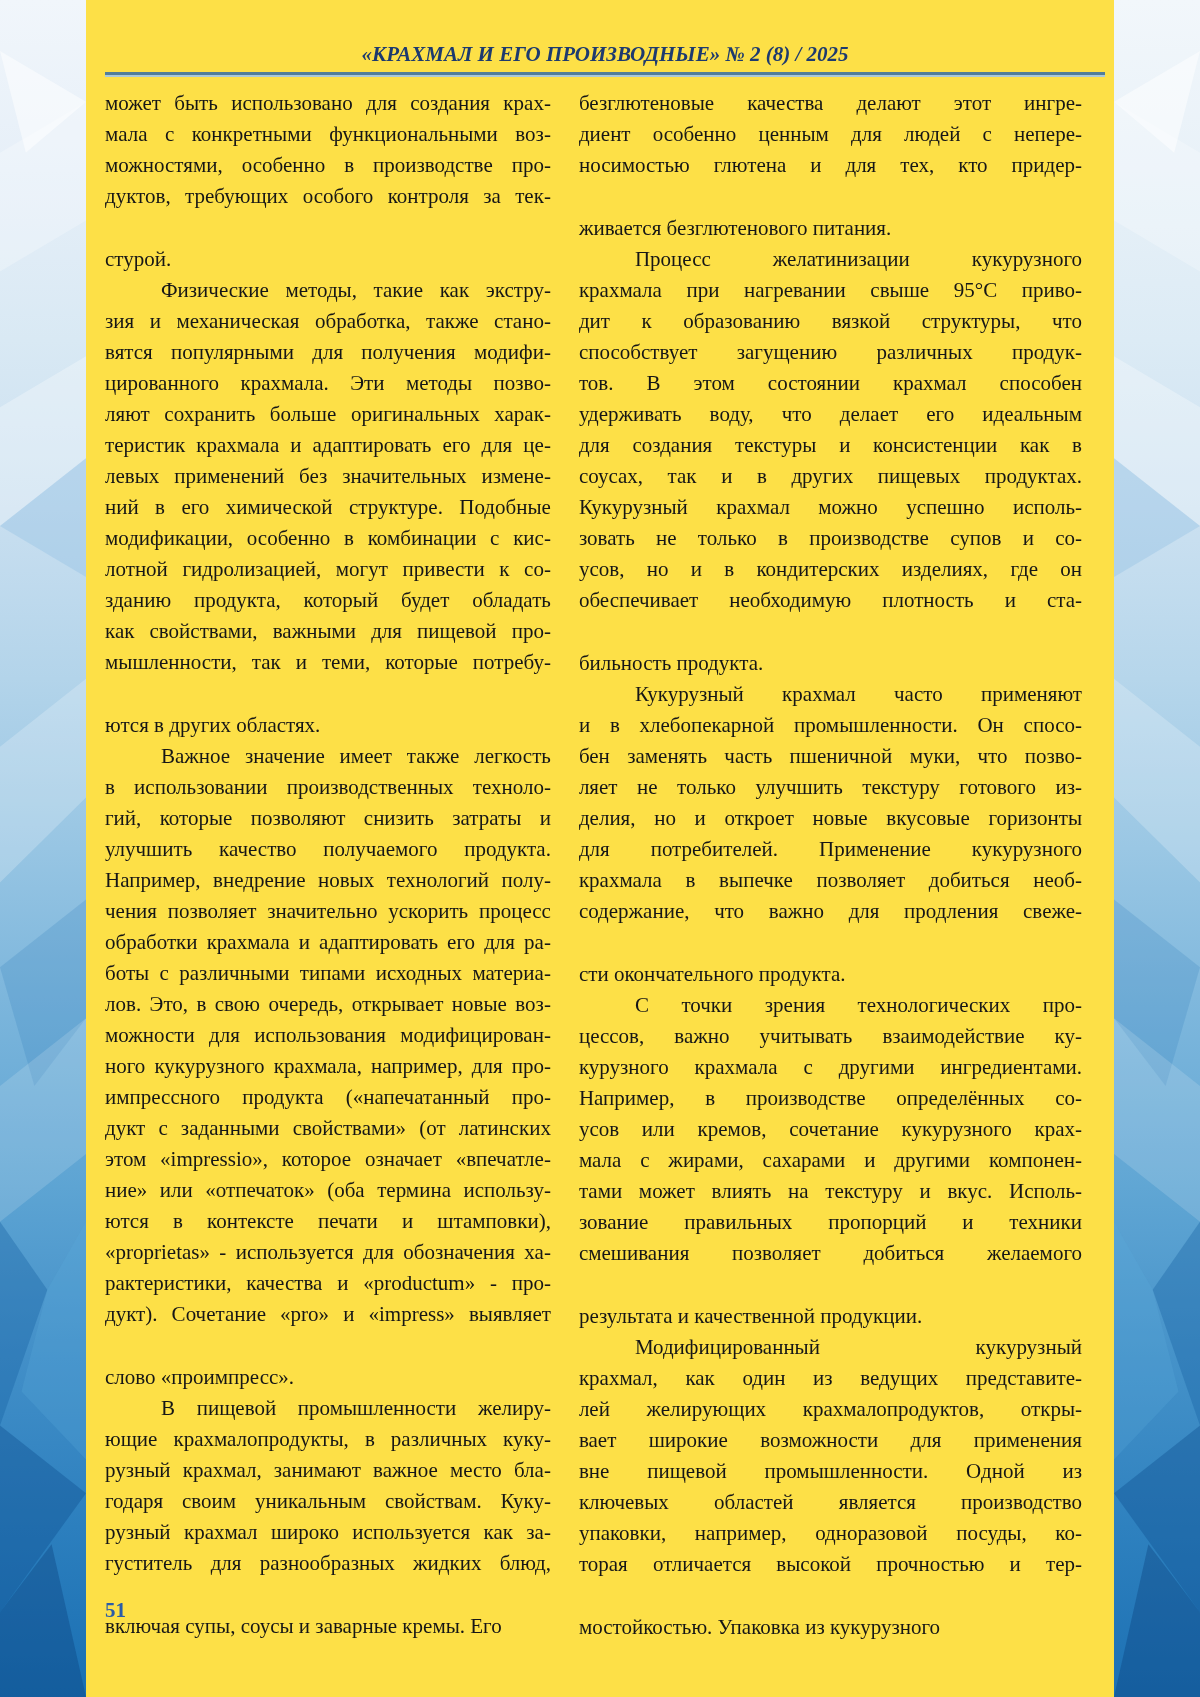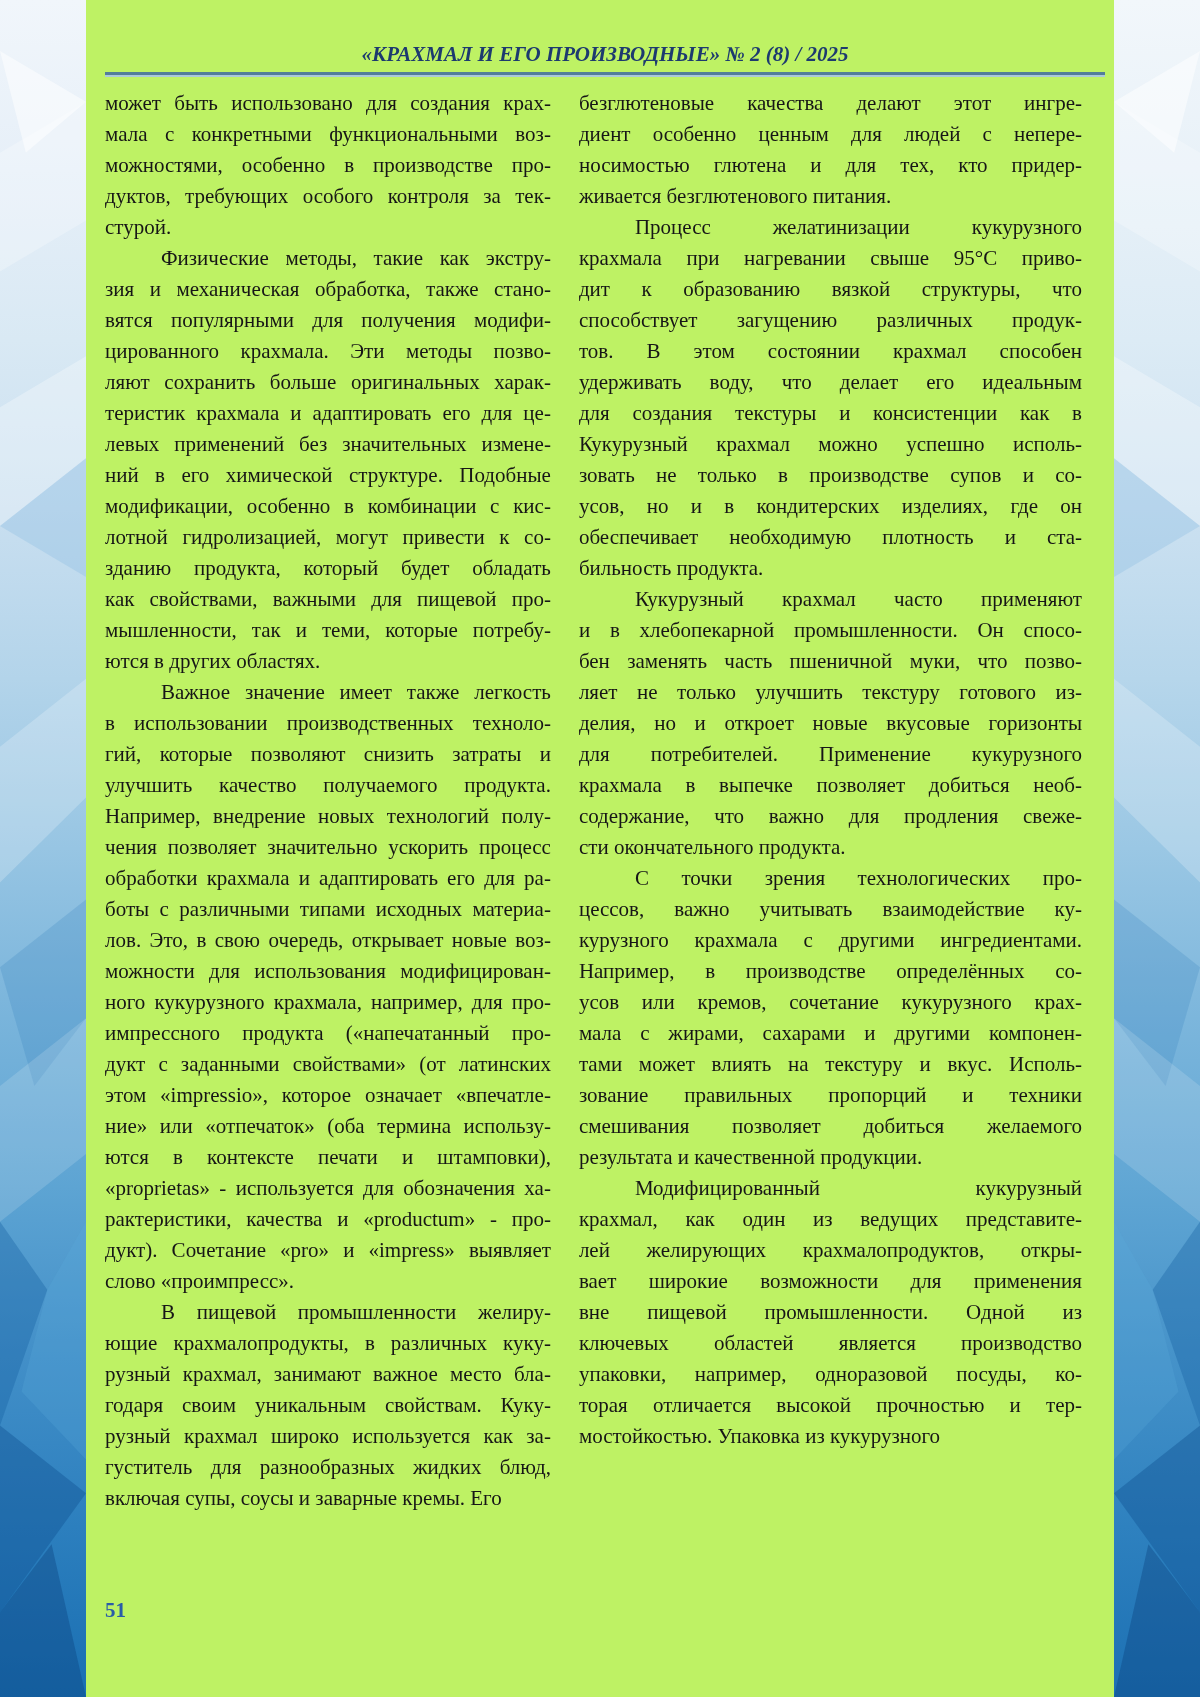--- a/index.html
+++ b/index.html
@@ -1,17 +1,17 @@
 <!DOCTYPE html>
 <html><head>
 <meta charset="utf-8">
 <style>
   html,body { margin:0; padding:0; background:#ffffff; }
   .page {
-    position:relative; width:1200px; height:1697px; background:#bef264;
+    position:relative; width:1200px; height:1697px; background:#fde047;
     overflow:hidden; font-family:"Liberation Serif", serif; color:#161616;
   }
   
   .edge { position:absolute; top:0; bottom:0; width:86px; }
   .edge-left  { left:0;
     background:linear-gradient(180deg,#f1f6fb 0%,#e6eff8 10%,#d9e9f4 20%,#c9dff0 30%,
       #b3d4ea 40%,#97c5e3 50%,#79b4db 60%,#5da4d3 70%,#428fc8 80%,#2c7fbe 90%,#1a6fb2 100%); }
   .edge-right { right:0;
     background:linear-gradient(180deg,#f2f7fb 0%,#e8f1f8 10%,#dcebf5 20%,#cce1f1 30%,
       #b6d6eb 40%,#9ac7e4 50%,#7cb6dc 60%,#60a6d4 70%,#4592c9 80%,#2e81bf 90%,#1c70b3 100%); }
@@ -53,21 +53,21 @@
   
   .columns {
     position:absolute; top:88px; left:105px; width:977px;
     display:flex; justify-content:space-between;
     font-size:21px; line-height:31px;gap:28px;
   }
   .col { }
   .col-left  { width:452px; }
   .col-right { width:510px; }
   .line { text-align:justify; text-align-last:justify; }
-  .line.last  { text-align-last:left; }
+  .line.last  { text-align-last:left;margin-top:32px; }
   .line.first { text-indent:56px; }
   
   .page-number {
     position:absolute; top:1598px; left:105px; width:1000px;
     text-align:left; font-weight:bold; font-size:21px; color:#2a5ca8;
   }
 </style>
 </head>
 <body>
 
@@ -169,20 +169,21 @@
           <div class="line last">живается безглютенового питания.</div>
         </div>
         <div class="para">
           <div class="line first">Процесс желатинизации кукурузного</div>
           <div class="line">крахмала при нагревании свыше 95°С приво-</div>
           <div class="line">дит к образованию вязкой структуры, что</div>
           <div class="line">способствует загущению различных продук-</div>
           <div class="line">тов. В этом состоянии крахмал способен</div>
           <div class="line">удерживать воду, что делает его идеальным</div>
           <div class="line">для создания текстуры и консистенции как в</div>
+          <div class="line">соусах, так и в других пищевых продуктах.</div>
           <div class="line">Кукурузный крахмал можно успешно исполь-</div>
           <div class="line">зовать не только в производстве супов и со-</div>
           <div class="line">усов, но и в кондитерских изделиях, где он</div>
           <div class="line">обеспечивает необходимую плотность и ста-</div>
           <div class="line last">бильность продукта.</div>
         </div>
         <div class="para">
           <div class="line first">Кукурузный крахмал часто применяют</div>
           <div class="line">и в хлебопекарной промышленности. Он спосо-</div>
           <div class="line">бен заменять часть пшеничной муки, что позво-</div>

